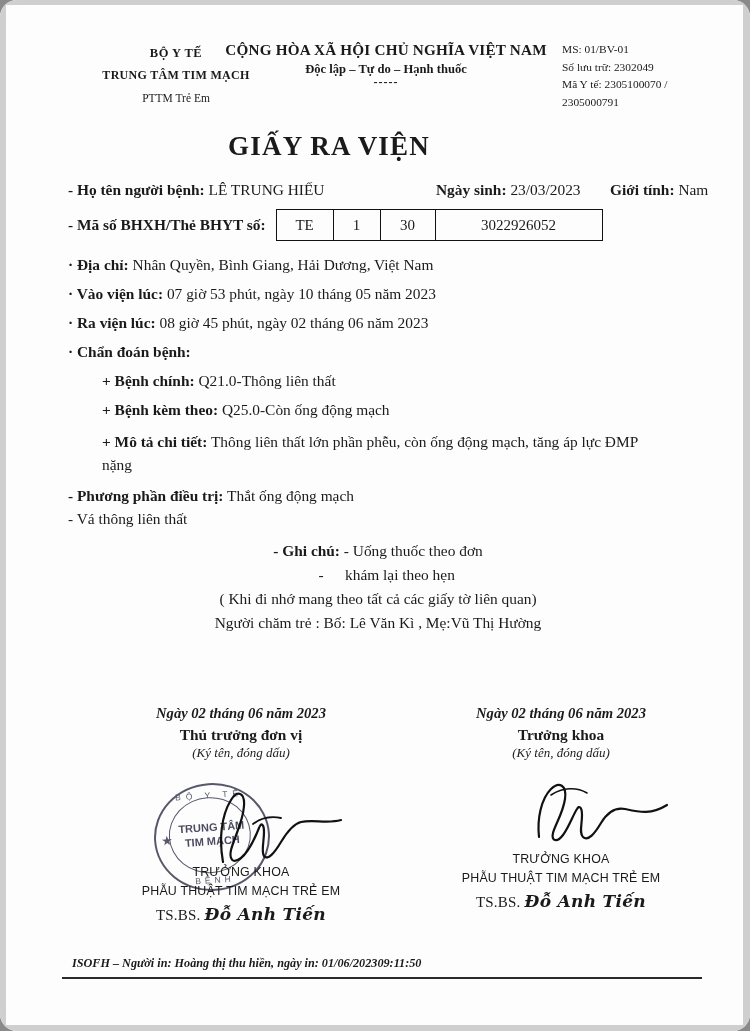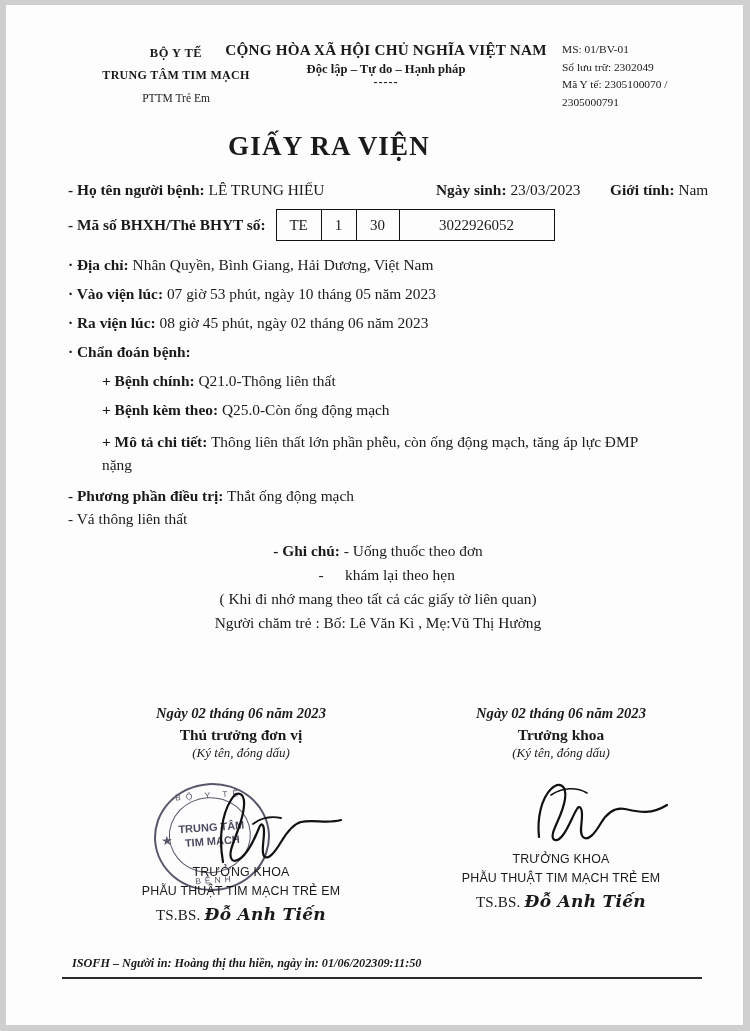--- a/index.html
+++ b/index.html
@@ -9,20 +9,21 @@
   }
   #page {
     position: relative;
     width: 750px;
     height: 1031px;
     margin: 0 auto;
     background: #ffffff;
     overflow: hidden;
     font-family: "Liberation Serif", "DejaVu Serif", serif;
     color: #1a1a1a;
+    border-radius: 17px;
   }
   
   .scan-edge-l, .scan-edge-r, .scan-edge-t, .scan-edge-b {
     position: absolute;
     background: #cfcfcf;
   }
   .scan-edge-l { left: 0; top: 0; width: 6px; height: 1031px; }
   .scan-edge-r { right: 0; top: 0; width: 7px; height: 1031px; }
   .scan-edge-t { left: 0; top: 0; width: 750px; height: 5px; }
   .scan-edge-b { left: 0; bottom: 0; width: 750px; height: 6px; }
@@ -131,21 +132,21 @@
     height: 30px;
     position: relative;
     top: -1px;
   }
   .bhyt-cell {
     border-right: 1.6px solid #111;
     display: flex;
     align-items: center;
     justify-content: center;
     font-size: 15px;
-    padding: 0 2px;
+    padding: 0 8px;
   }
   .bhyt-cell.c1 { width: 40px; }
   .bhyt-cell.c2 { width: 30px; }
   .bhyt-cell.c3 { width: 38px; }
   .bhyt-cell.c4 { width: 150px; border-right: none; }
 
   .indent1 { margin-left: 34px; }
   .sub-line { margin-bottom: 11px; white-space: nowrap; }
   .wrap-line { white-space: normal; line-height: 1.5; }
   .tight { margin-bottom: 5px; }
@@ -280,21 +281,21 @@
   <div class="paper">
 
     <div class="hdr-left">
       <div class="l1">BỘ Y TẾ</div>
       <div class="l2">TRUNG TÂM TIM MẠCH</div>
       <div class="l3">PTTM Trẻ Em</div>
     </div>
 
     <div class="hdr-center">
       <div class="nation">CỘNG HÒA XÃ HỘI CHỦ NGHĨA VIỆT NAM</div>
-      <div class="motto">Độc lập – Tự do – Hạnh pháp</div>
+      <div class="motto">Độc lập – Tự do – Hạnh thuốc</div>
       <div class="dash">-----</div>
     </div>
 
     <div class="hdr-right">
       <div>MS: 01/BV-01</div>
       <div>Số lưu trữ: 2302049</div>
       <div>Mã Y tế: 2305100070 /</div>
       <div>2305000791</div>
     </div>
 

